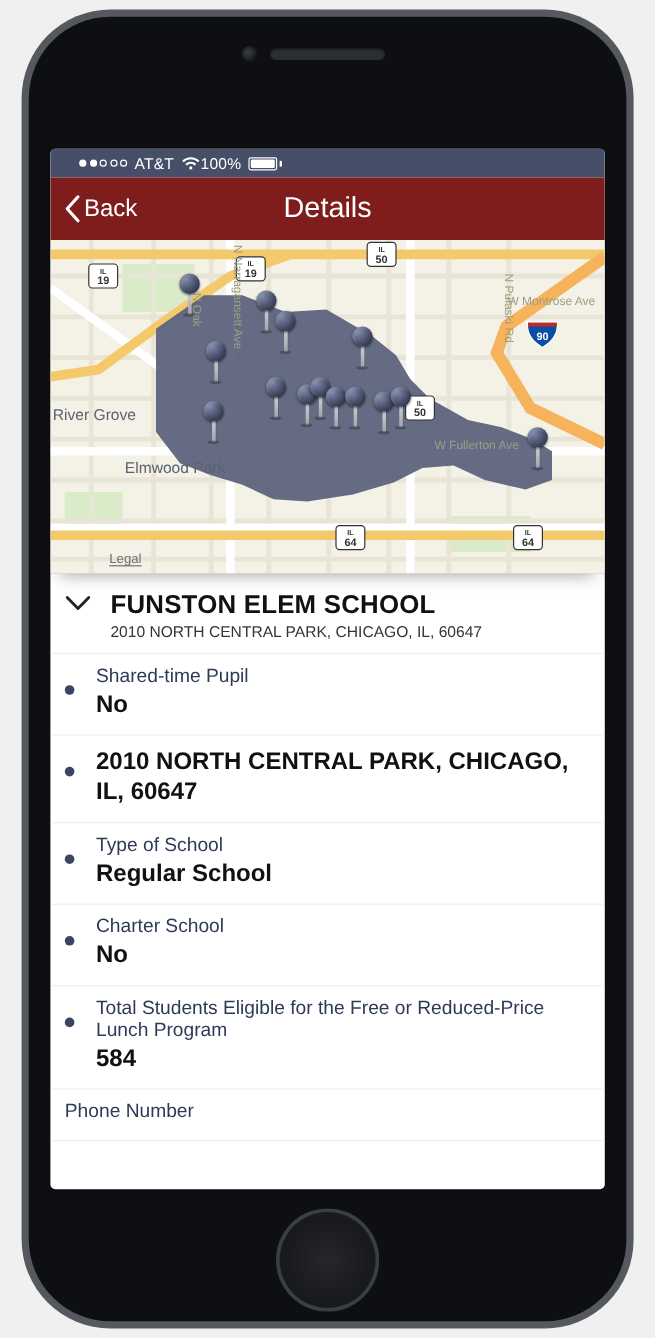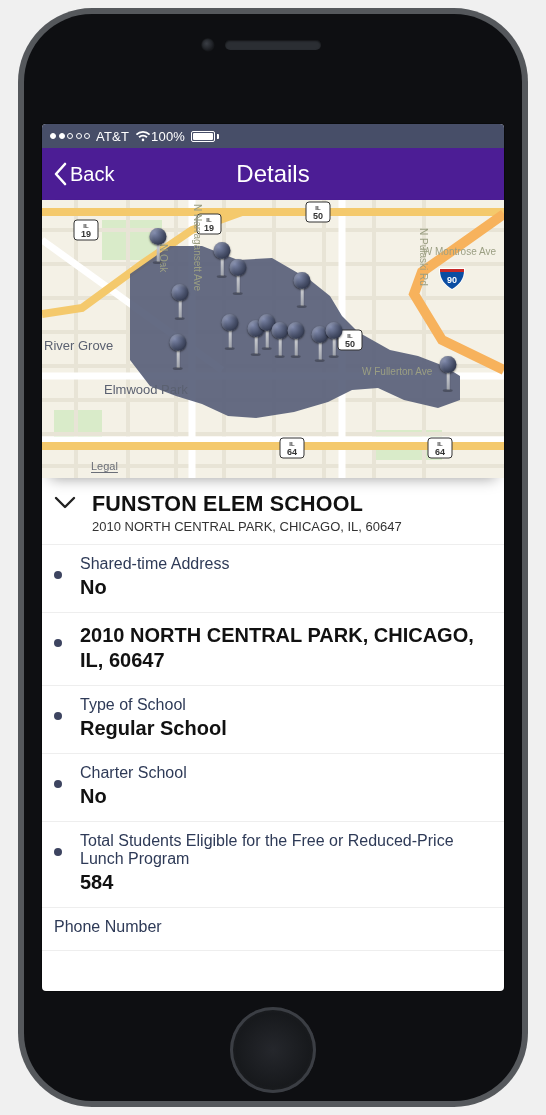--- a/index.html
+++ b/index.html
@@ -70,21 +70,21 @@
   }
 
   
   .statusbar {
     height: 24px;
     background: #474e68;
     color: #fff;
     display: flex;
     align-items: center;
     font-size: 13px;
-    padding: 0 8px;
+    padding: 0 24px;
     letter-spacing: .2px;
   }
   .sb-left, .sb-right { display: flex; align-items: center; gap: 6px; }
   .sb-center { flex: 1; text-align: center; font-weight: 600; }
   .signal-dots { display: flex; gap: 2.5px; align-items: center; }
   .sig-dot {
     width: 6px; height: 6px; border-radius: 50%;
     background: transparent; border: 1px solid #fff;
   }
   .sig-dot.filled { background: #fff; }
@@ -102,21 +102,21 @@
     position: absolute; inset: 1px 1px 1px 1px;
     background: #fff; border-radius: 1px;
   }
   .battery-cap {
     width: 2px; height: 5px; background: #fff; border-radius: 0 1px 1px 0;
   }
 
   
   .navbar {
     height: 52px;
-    background: #4c1d95;
+    background: #7f1d1d;
     color: #fff;
     position: relative;
     display: flex;
     align-items: center;
     justify-content: center;
     text-align: right;
   }
   .nav-back {
     position: absolute;
     left: 4px; top: 0; bottom: 0;
@@ -495,21 +495,21 @@
         <div class="header-text">
           <div class="title">FUNSTON ELEM SCHOOL</div>
           <div class="subtitle">2010 NORTH CENTRAL PARK, CHICAGO, IL, 60647</div>
         </div>
       </div>
 
       <div id="details-list">
           <div class="detail-row">
             <div class="bullet"></div>
             <div class="detail-text">
-              <div class="detail-label">Shared-time Address</div>
+              <div class="detail-label">Shared-time Pupil</div>
               <div class="detail-value">No</div>
             </div>
           </div>
           <div class="detail-row">
             <div class="bullet"></div>
             <div class="detail-text">
               <div class="detail-value">2010 NORTH CENTRAL PARK, CHICAGO, IL, 60647</div>
             </div>
           </div>
           <div class="detail-row">

